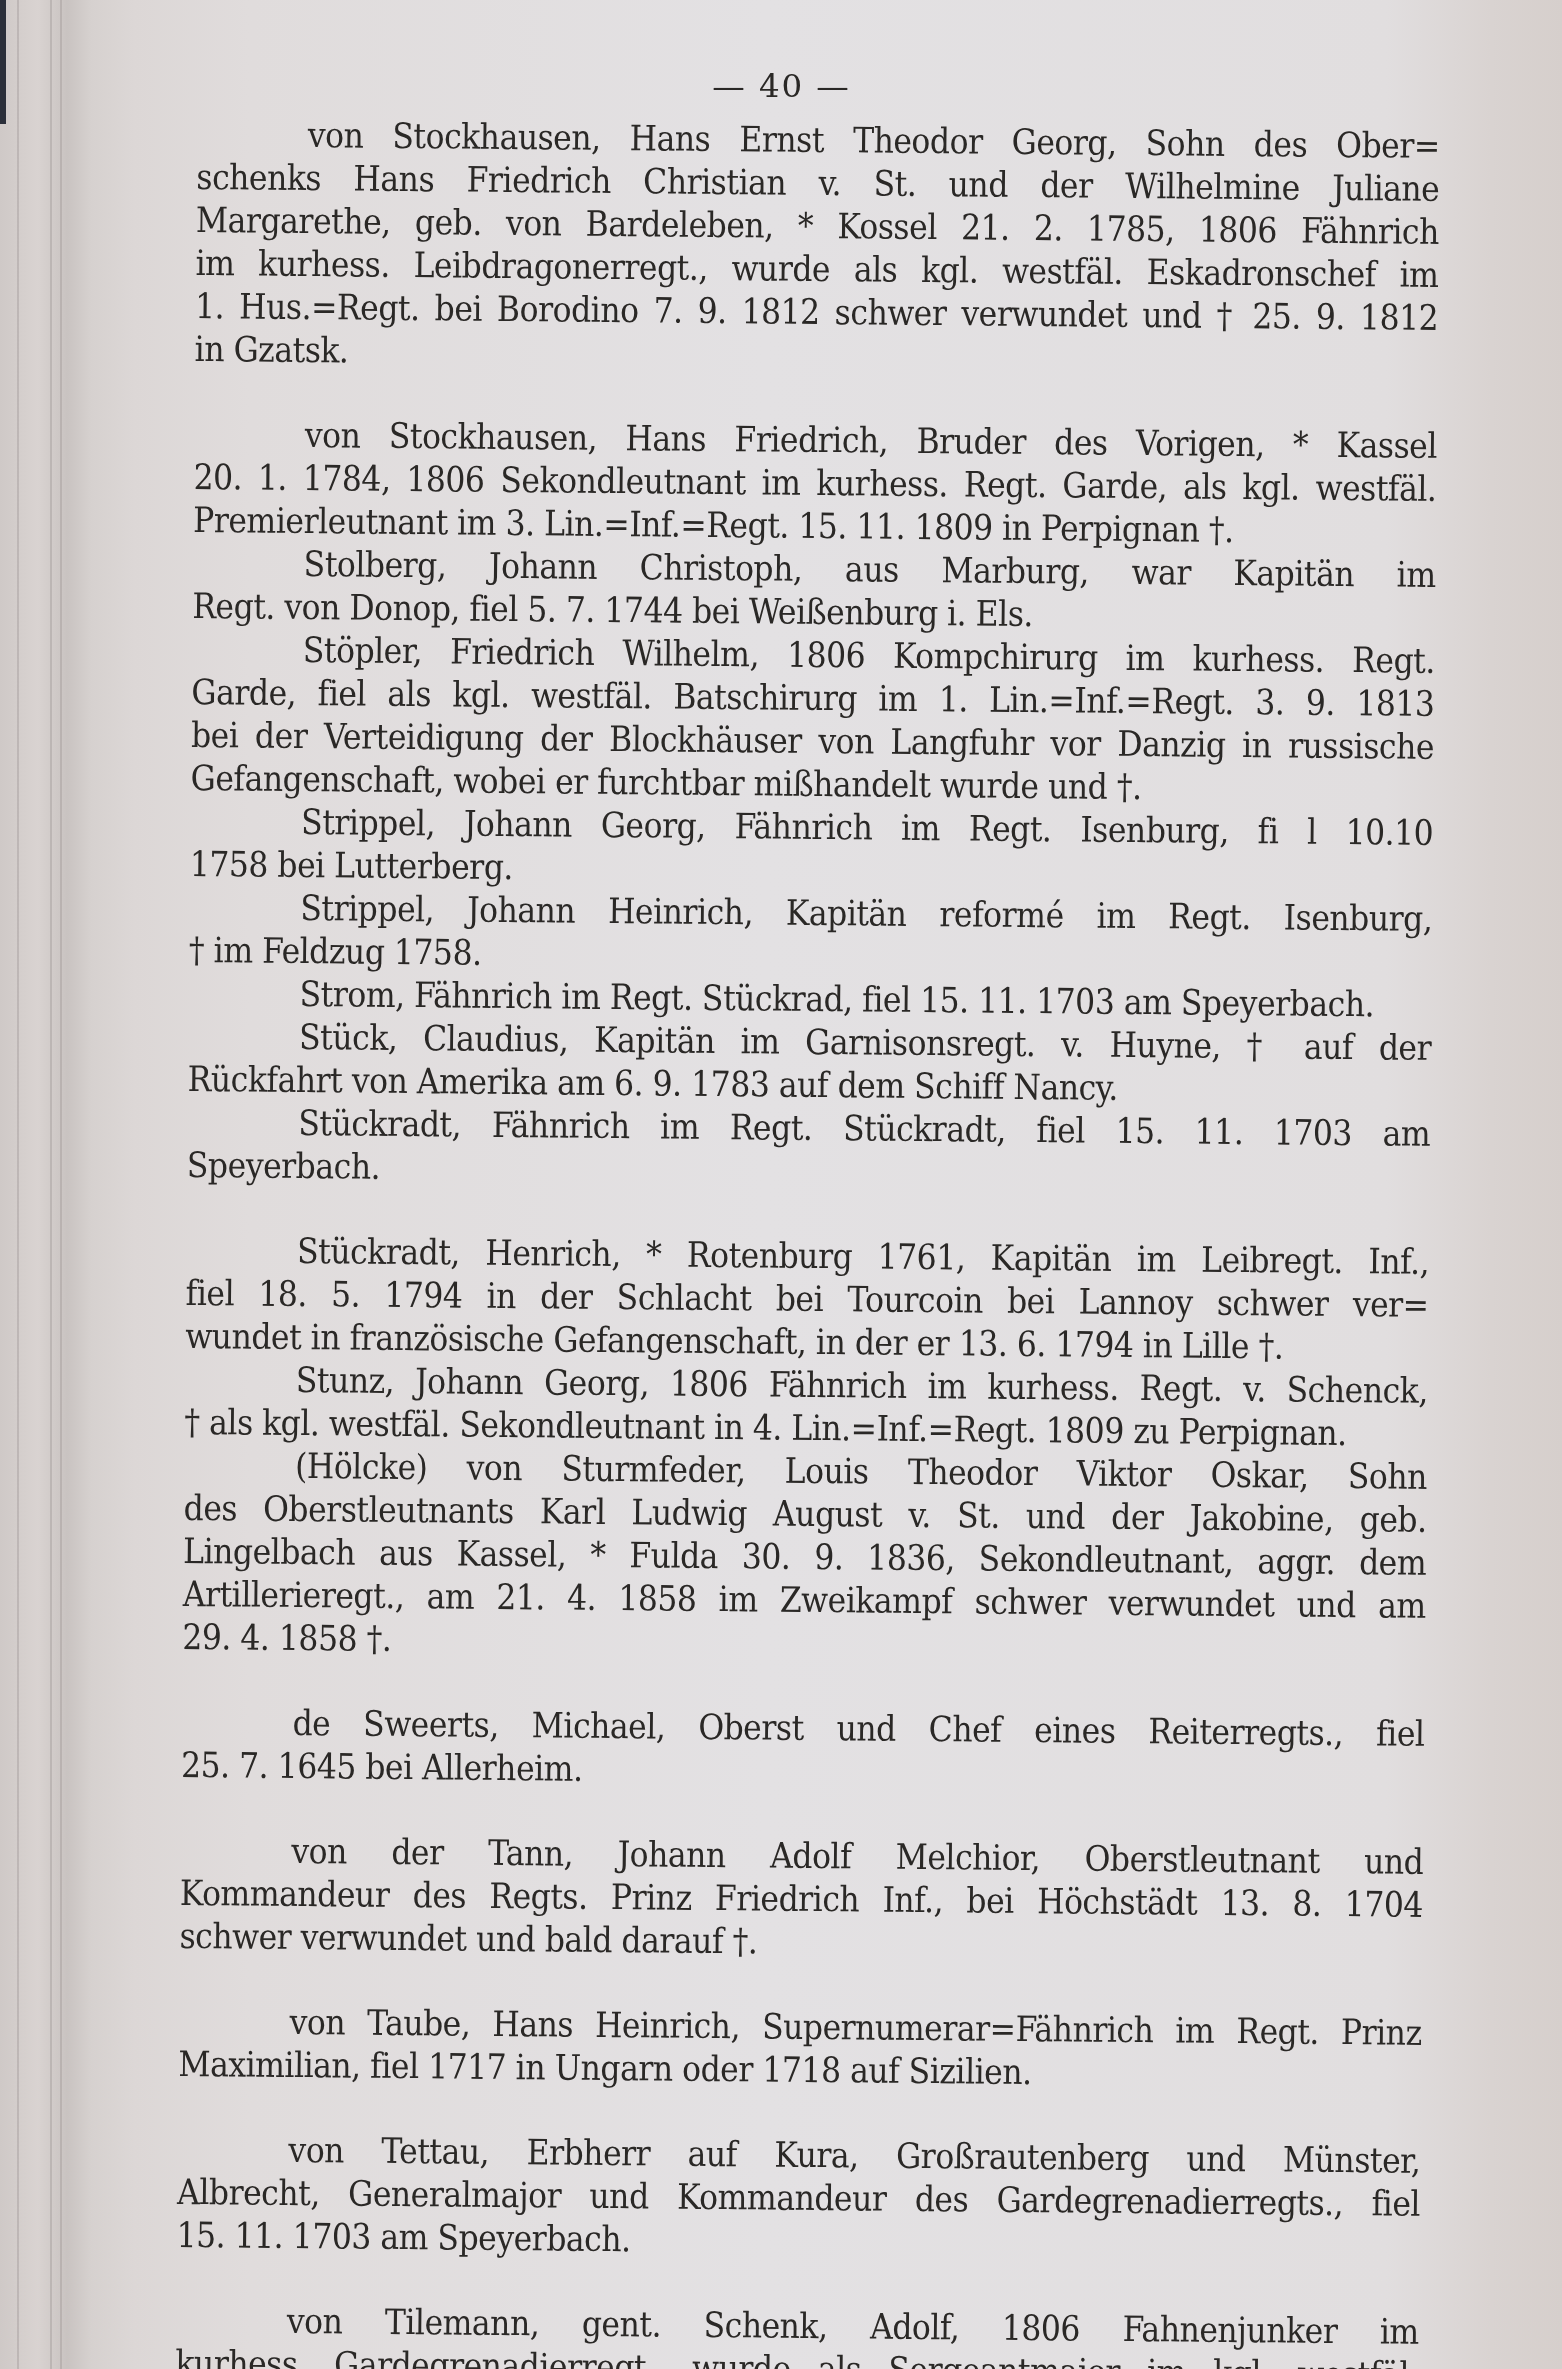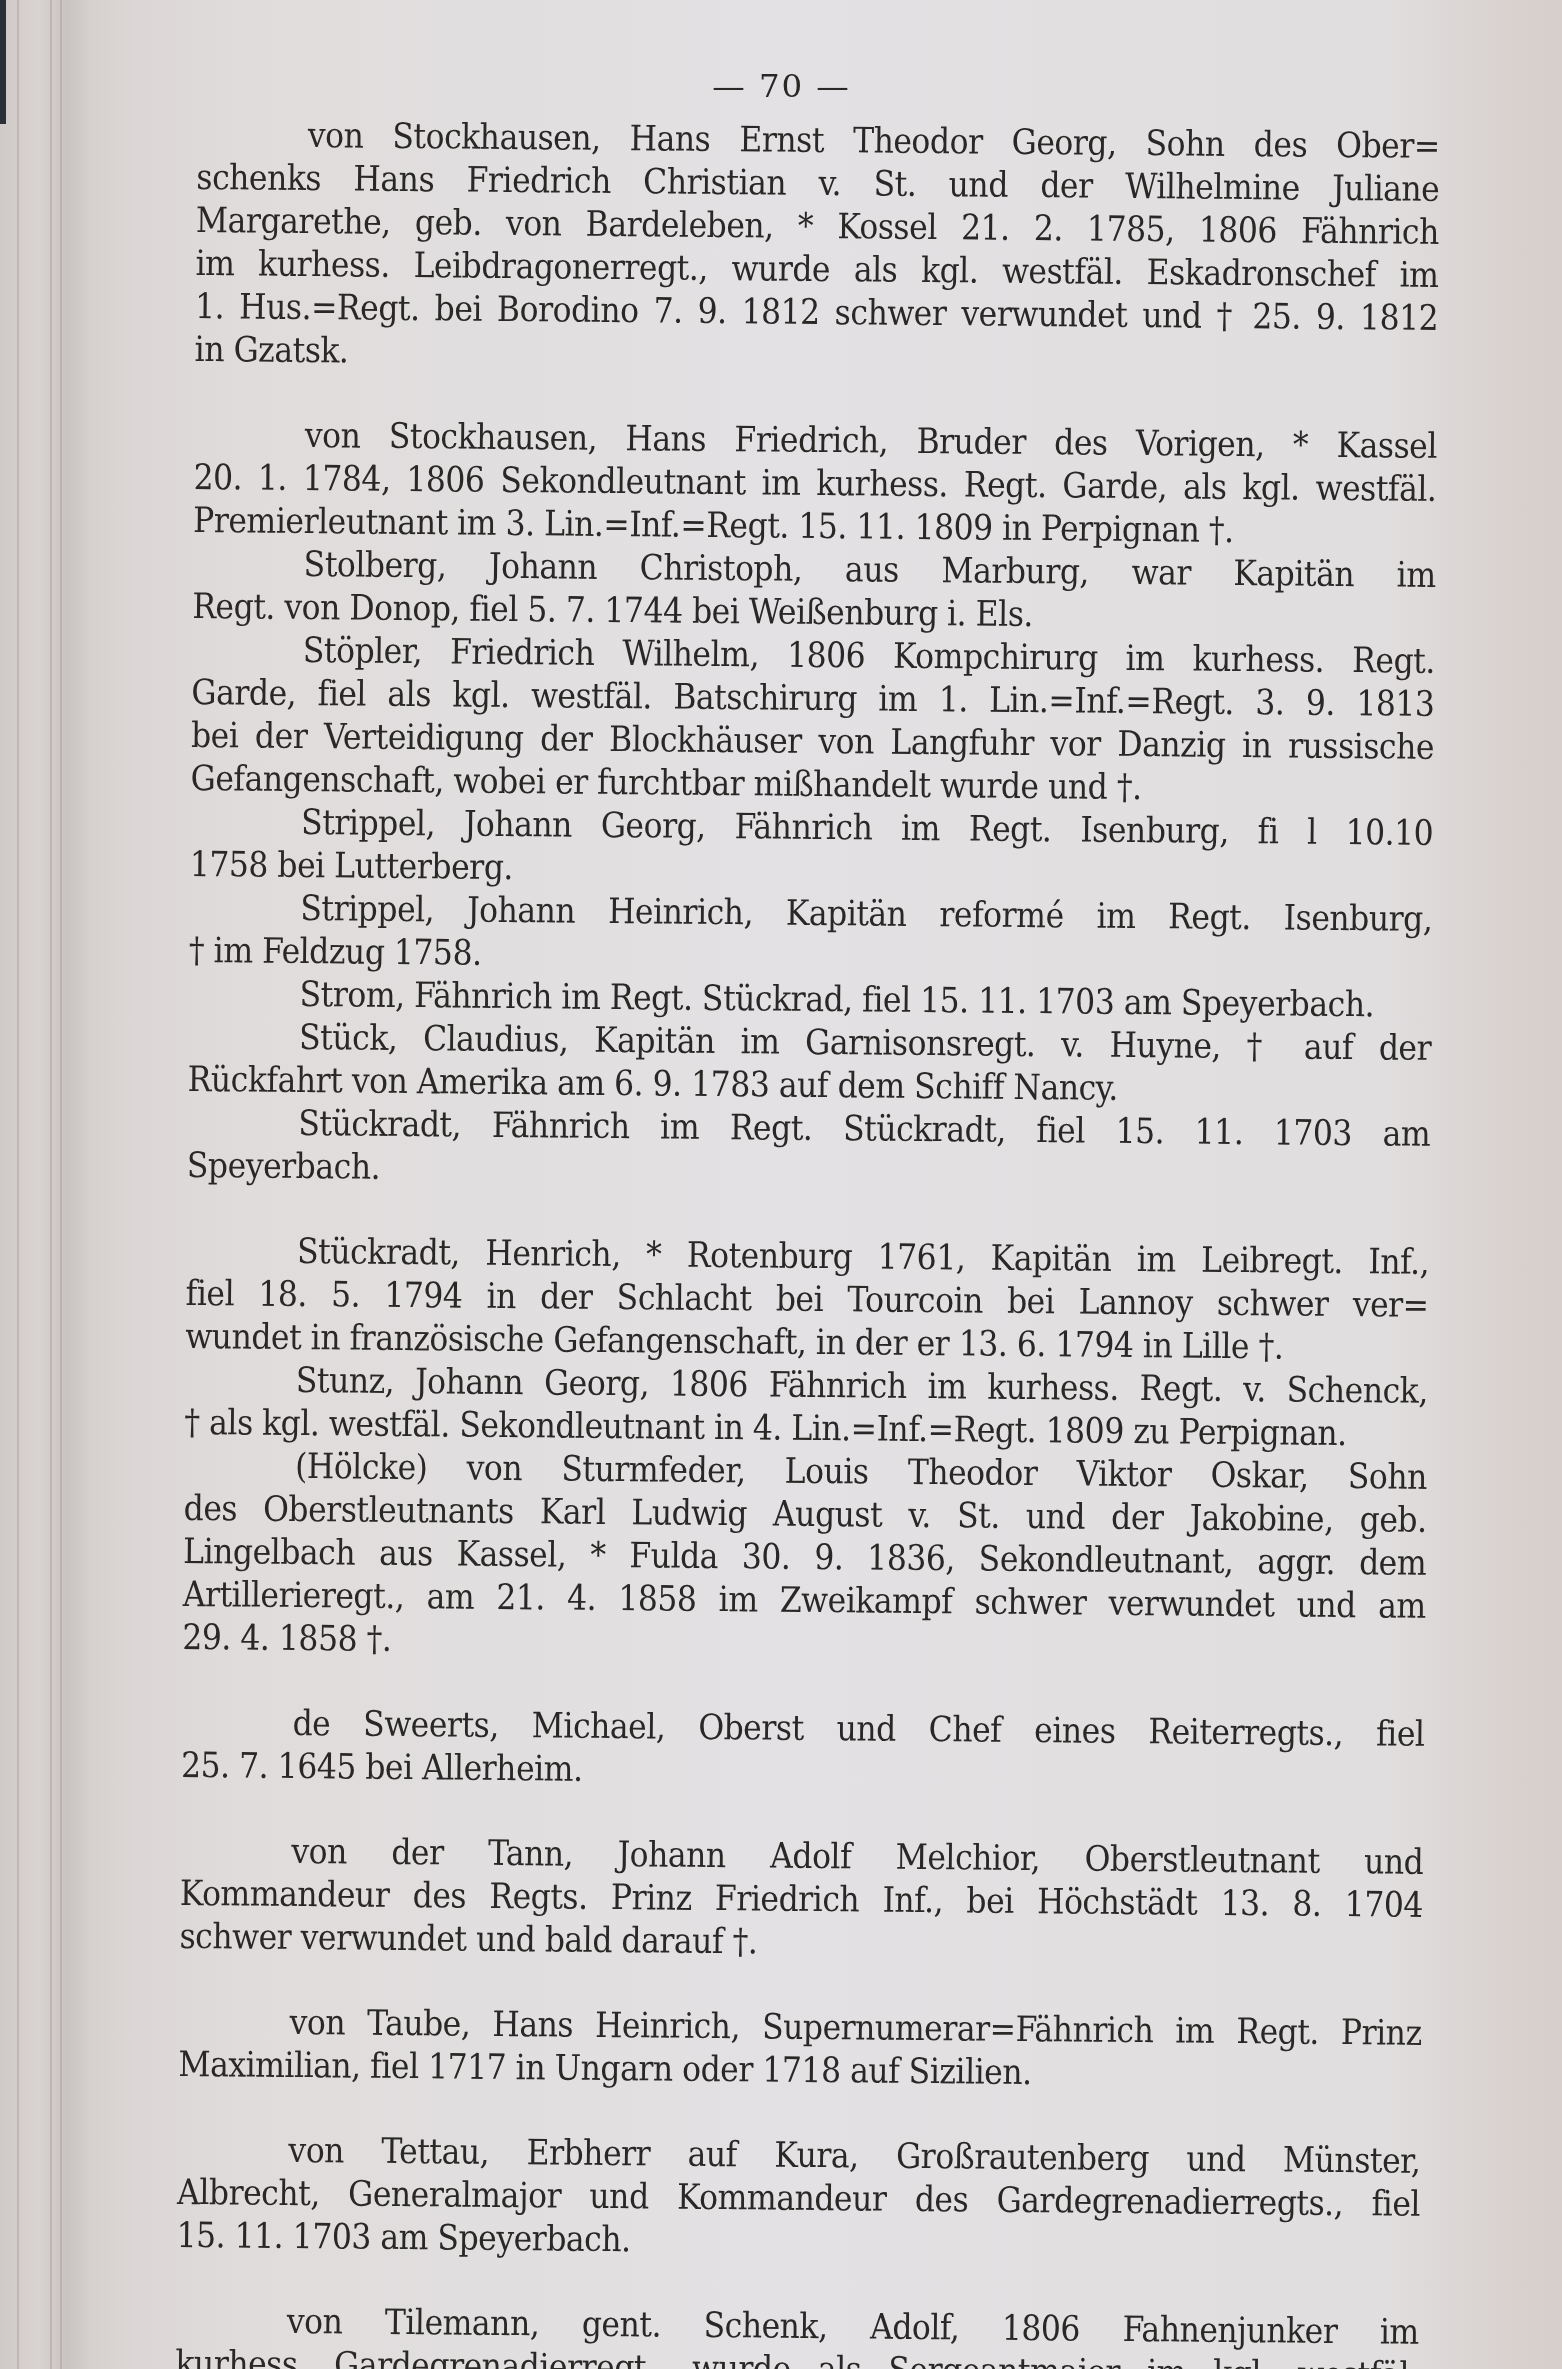--- a/index.html
+++ b/index.html
@@ -41,21 +41,21 @@
 </style>
 </head>
 <body>
 
 <div class="page">
   <div class="spine-edge"></div>
   <div class="binding-line" style="left:17px"></div>
   <div class="binding-line" style="left:50px"></div>
   <div class="binding-line" style="left:60px"></div>
 
-  <div class="page-number">— 70 —</div>
+  <div class="page-number">— 40 —</div>
 
   <div class="text-block" id="text-block">
       <div class="entry">
         <span class="line first" style="white-space: nowrap; display: block; width: 1243px; box-sizing: border-box;">von Stockhausen, Hans Ernst Theodor Georg, Sohn des Ober=</span>
         <span class="line" style="white-space: nowrap; display: block; width: 1243px; box-sizing: border-box;">schenks Hans Friedrich Christian v. St. und der Wilhelmine Juliane</span>
         <span class="line" style="white-space: nowrap; display: block; width: 1243px; box-sizing: border-box;">Margarethe, geb. von Bardeleben, * Kossel 21. 2. 1785, 1806 Fähnrich</span>
         <span class="line" style="white-space: nowrap; display: block; width: 1243px; box-sizing: border-box;">im kurhess. Leibdragonerregt., wurde als kgl. westfäl. Eskadronschef im</span>
         <span class="line" style="white-space: nowrap; display: block; width: 1243px; box-sizing: border-box;">1. Hus.=Regt. bei Borodino 7. 9. 1812 schwer verwundet und † 25. 9. 1812</span>
         <span class="line last" style="white-space: nowrap; display: block; width: 1243px; box-sizing: border-box;">in Gzatsk.</span>
       </div>

